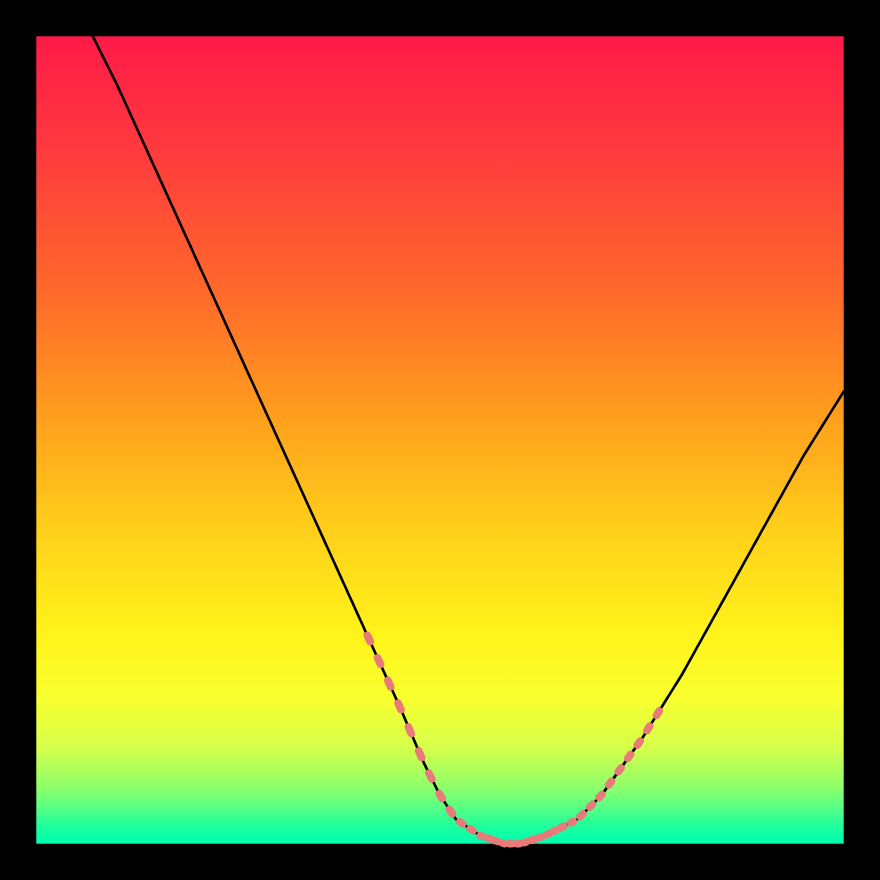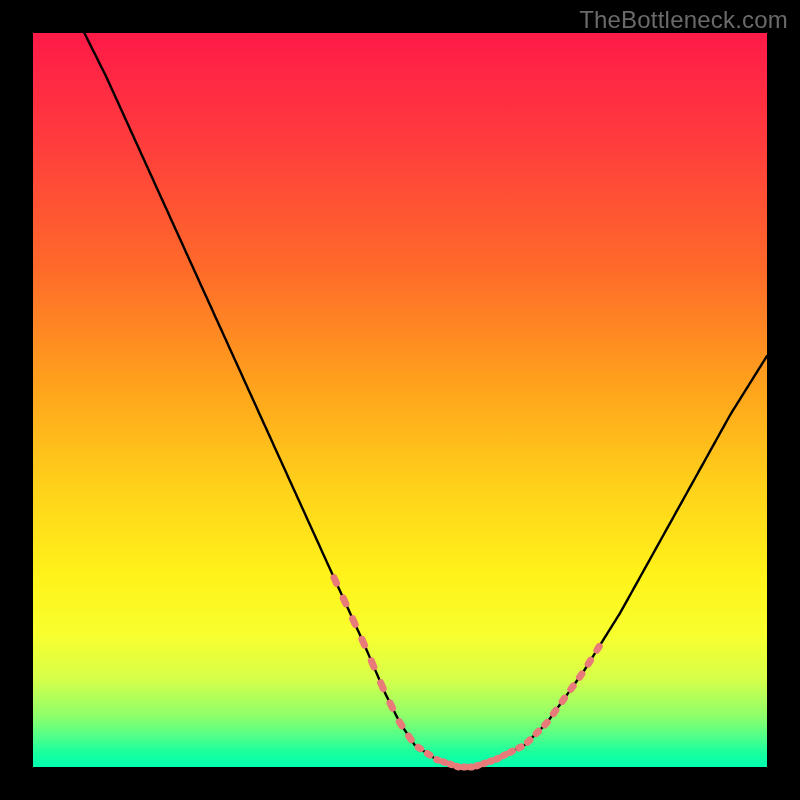--- a/index.html
+++ b/index.html
@@ -57,21 +57,20 @@
     top: 0;
     width: 734px;
     height: 734px;
     overflow: visible;
   }
 </style>
 </head>
 <body>
 
 <div class="frame">
-  <div class="watermark">TheBottleneck.com</div>
 
   <div class="plot">
     <svg class="overlay" viewBox="0 0 734 734">
       <g id="curve-group">
           <path d="M51.38,0.00 L52.65,2.53 L53.91,5.06 L55.18,7.60 L56.44,10.13 L57.71,12.66 L58.98,15.19 L60.24,17.73 L61.51,20.26 L62.78,22.79 L64.04,25.32 L65.31,27.86 L66.57,30.39 L67.84,32.92 L69.11,35.45 L70.37,37.98 L71.64,40.52 L72.90,43.05 L74.68,46.87 L76.79,51.51 L78.91,56.15 L81.02,60.79 L83.13,65.44 L85.24,70.08 L87.35,74.72 L89.46,79.36 L91.57,84.01 L93.68,88.65 L95.79,93.29 L97.90,97.93 L100.01,102.58 L102.12,107.22 L104.23,111.86 L106.34,116.50 L108.45,121.15 L110.56,125.79 L112.67,130.43 L114.78,135.07 L116.89,139.72 L119.00,144.36 L121.11,149.00 L123.22,153.64 L125.33,158.29 L127.44,162.93 L129.55,167.57 L131.66,172.21 L133.77,176.86 L135.88,181.50 L137.99,186.14 L140.10,190.78 L142.21,195.43 L144.32,200.07 L146.43,204.71 L148.54,209.36 L150.65,214.00 L152.76,218.64 L154.87,223.28 L156.98,227.93 L159.09,232.57 L161.20,237.21 L163.31,241.85 L165.43,246.50 L167.54,251.14 L169.65,255.78 L171.76,260.42 L173.87,265.07 L175.98,269.71 L178.09,274.35 L180.20,278.99 L182.31,283.64 L184.42,288.28 L186.53,292.92 L188.64,297.56 L190.75,302.21 L192.86,306.85 L194.97,311.49 L197.08,316.13 L199.19,320.78 L201.30,325.42 L203.41,330.06 L205.52,334.70 L207.63,339.35 L209.74,343.99 L211.85,348.63 L213.96,353.27 L216.07,357.92 L218.18,362.56 L220.29,367.20 L222.40,371.84 L224.51,376.49 L226.62,381.13 L228.73,385.77 L230.84,390.41 L232.95,395.06 L235.06,399.70 L237.17,404.34 L239.28,408.98 L241.39,413.63 L243.50,418.27 L245.61,422.91 L247.73,427.56 L249.84,432.20 L251.95,436.84 L254.06,441.48 L256.17,446.13 L258.28,450.77 L260.39,455.41 L262.50,460.05 L264.61,464.70 L266.72,469.34 L268.83,473.98 L270.94,478.62 L273.05,483.27 L275.16,487.91 L277.27,492.55 L279.38,497.19 L281.49,501.84 L283.60,506.48 L285.71,511.12 L287.82,515.76 L289.93,520.41 L292.04,525.05 L294.15,529.69 L296.26,534.33 L298.37,538.98 L300.48,543.62 L302.59,548.26 L304.70,552.90 L306.81,557.55 L308.92,562.19 L311.03,566.83 L313.14,571.47 L315.25,576.12 L317.36,580.76 L319.47,585.40 L321.58,590.04 L323.69,594.69 L325.80,599.33 L327.91,603.97 L330.02,608.61 L331.40,611.79 L332.67,614.74 L333.93,617.70 L335.20,620.65 L336.47,623.61 L337.73,626.56 L339.00,629.52 L340.26,632.47 L341.53,635.42 L342.80,638.38 L344.06,641.33 L345.33,644.29 L346.59,647.24 L347.86,650.20 L349.13,653.15 L350.39,656.10 L351.66,659.06 L352.72,661.41 L353.57,663.10 L354.41,664.78 L355.26,666.47 L356.10,668.16 L356.94,669.85 L357.79,671.54 L358.63,673.22 L359.48,674.91 L360.32,676.60 L361.16,678.29 L362.01,679.98 L362.85,681.67 L363.70,683.35 L364.54,685.04 L365.39,686.73 L366.23,688.42 L367.07,690.07 L367.92,691.34 L368.76,692.60 L369.61,693.87 L370.45,695.13 L371.29,696.40 L372.14,697.67 L372.98,698.93 L373.83,700.20 L374.67,701.47 L375.51,702.73 L376.36,704.00 L377.20,705.26 L378.05,706.53 L378.89,707.80 L379.73,709.06 L380.58,710.33 L381.42,711.59 L382.56,712.57 L383.83,713.41 L385.09,714.26 L386.36,715.10 L387.63,715.94 L388.89,716.79 L390.16,717.63 L391.42,718.48 L392.69,719.32 L393.96,720.16 L395.22,721.01 L396.49,721.85 L397.75,722.70 L399.02,723.54 L400.29,724.38 L401.55,725.23 L402.82,726.07 L404.09,726.79 L405.35,727.21 L406.62,727.63 L407.88,728.05 L409.15,728.48 L410.42,728.90 L411.68,729.32 L412.95,729.74 L414.21,730.16 L415.48,730.59 L416.75,731.01 L418.01,731.43 L419.28,731.85 L420.55,732.28 L421.81,732.70 L423.08,733.12 L424.34,733.54 L425.61,733.96 L426.49,734.00 L427.33,734.00 L428.18,734.00 L429.02,734.00 L429.87,734.00 L430.71,734.00 L431.56,734.00 L432.40,734.00 L433.24,734.00 L434.09,734.00 L434.93,734.00 L435.78,734.00 L436.62,734.00 L437.46,734.00 L438.31,734.00 L439.15,734.00 L440.00,734.00 L441.06,733.78 L442.33,733.36 L443.59,732.94 L444.86,732.51 L446.13,732.09 L447.39,731.67 L448.66,731.25 L449.92,730.83 L451.19,730.40 L452.46,729.98 L453.72,729.56 L454.99,729.14 L456.25,728.72 L457.52,728.29 L458.79,727.87 L460.05,727.45 L461.32,727.03 L462.64,726.55 L464.33,725.71 L466.02,724.86 L467.70,724.02 L469.39,723.17 L471.08,722.33 L472.77,721.49 L474.46,720.64 L476.15,719.80 L477.83,718.95 L479.52,718.11 L481.21,717.26 L482.90,716.42 L484.59,715.58 L486.27,714.73 L487.96,713.89 L489.65,713.04 L491.34,712.20 L492.72,711.04 L493.98,709.78 L495.25,708.51 L496.51,707.25 L497.78,705.98 L499.05,704.71 L500.31,703.45 L501.58,702.18 L502.85,700.91 L504.11,699.65 L505.38,698.38 L506.64,697.12 L507.91,695.85 L509.18,694.58 L510.44,693.32 L511.71,692.05 L512.97,690.79 L514.53,688.93 L516.64,685.98 L518.75,683.02 L520.86,680.07 L522.98,677.12 L525.09,674.16 L527.20,671.21 L529.31,668.25 L531.42,665.30 L533.53,662.34 L535.64,659.39 L537.75,656.43 L539.86,653.48 L541.97,650.53 L544.08,647.57 L546.19,644.62 L548.30,641.66 L550.41,638.71 L552.52,635.35 L554.63,631.97 L556.74,628.60 L558.85,625.22 L560.96,621.84 L563.07,618.47 L565.18,615.09 L567.29,611.72 L569.40,608.34 L571.51,604.96 L573.62,601.59 L575.73,598.21 L577.84,594.83 L579.95,591.46 L582.06,588.08 L584.17,584.70 L586.28,581.33 L588.39,577.71 L590.50,573.91 L592.61,570.12 L594.72,566.32 L596.83,562.52 L598.94,558.72 L601.05,554.92 L603.16,551.12 L605.27,547.33 L607.38,543.53 L609.50,539.73 L611.61,535.93 L613.72,532.13 L615.83,528.33 L617.94,524.53 L620.05,520.74 L622.16,516.94 L624.27,513.14 L626.38,509.34 L628.49,505.54 L630.60,501.74 L632.71,497.95 L634.82,494.15 L636.93,490.35 L639.04,486.55 L641.15,482.75 L643.26,478.95 L645.37,475.15 L647.48,471.36 L649.59,467.56 L651.70,463.76 L653.81,459.96 L655.92,456.16 L658.03,452.36 L660.14,448.57 L662.25,444.77 L664.36,440.97 L666.47,437.17 L668.58,433.37 L670.69,429.57 L672.80,425.78 L674.91,421.98 L677.02,418.18 L679.13,414.38 L681.24,410.58 L683.35,406.78 L685.46,402.98 L687.57,399.19 L689.68,395.39 L691.79,391.59 L693.91,387.79 L696.02,383.99 L698.13,380.36 L700.24,376.98 L702.35,373.61 L704.46,370.23 L706.57,366.85 L708.68,363.48 L710.79,360.10 L712.90,356.72 L715.01,353.35 L717.12,349.97 L719.23,346.59 L721.34,343.22 L723.45,339.84 L725.56,336.47 L727.67,333.09 L729.78,329.71 L731.89,326.34 L734.00,322.96 " fill="none" stroke="#000000" stroke-width="2.4" stroke-linecap="round"></path>
         </g>
       <g id="marker-group">
           <line x1="300.94" y1="544.63" x2="303.51" y2="550.28" stroke="#e97a7a" stroke-width="7" stroke-linecap="round"></line>
           <line x1="310.28" y1="565.18" x2="312.85" y2="570.83" stroke="#e97a7a" stroke-width="7" stroke-linecap="round"></line>
           <line x1="319.62" y1="585.73" x2="322.19" y2="591.38" stroke="#e97a7a" stroke-width="7" stroke-linecap="round"></line>

